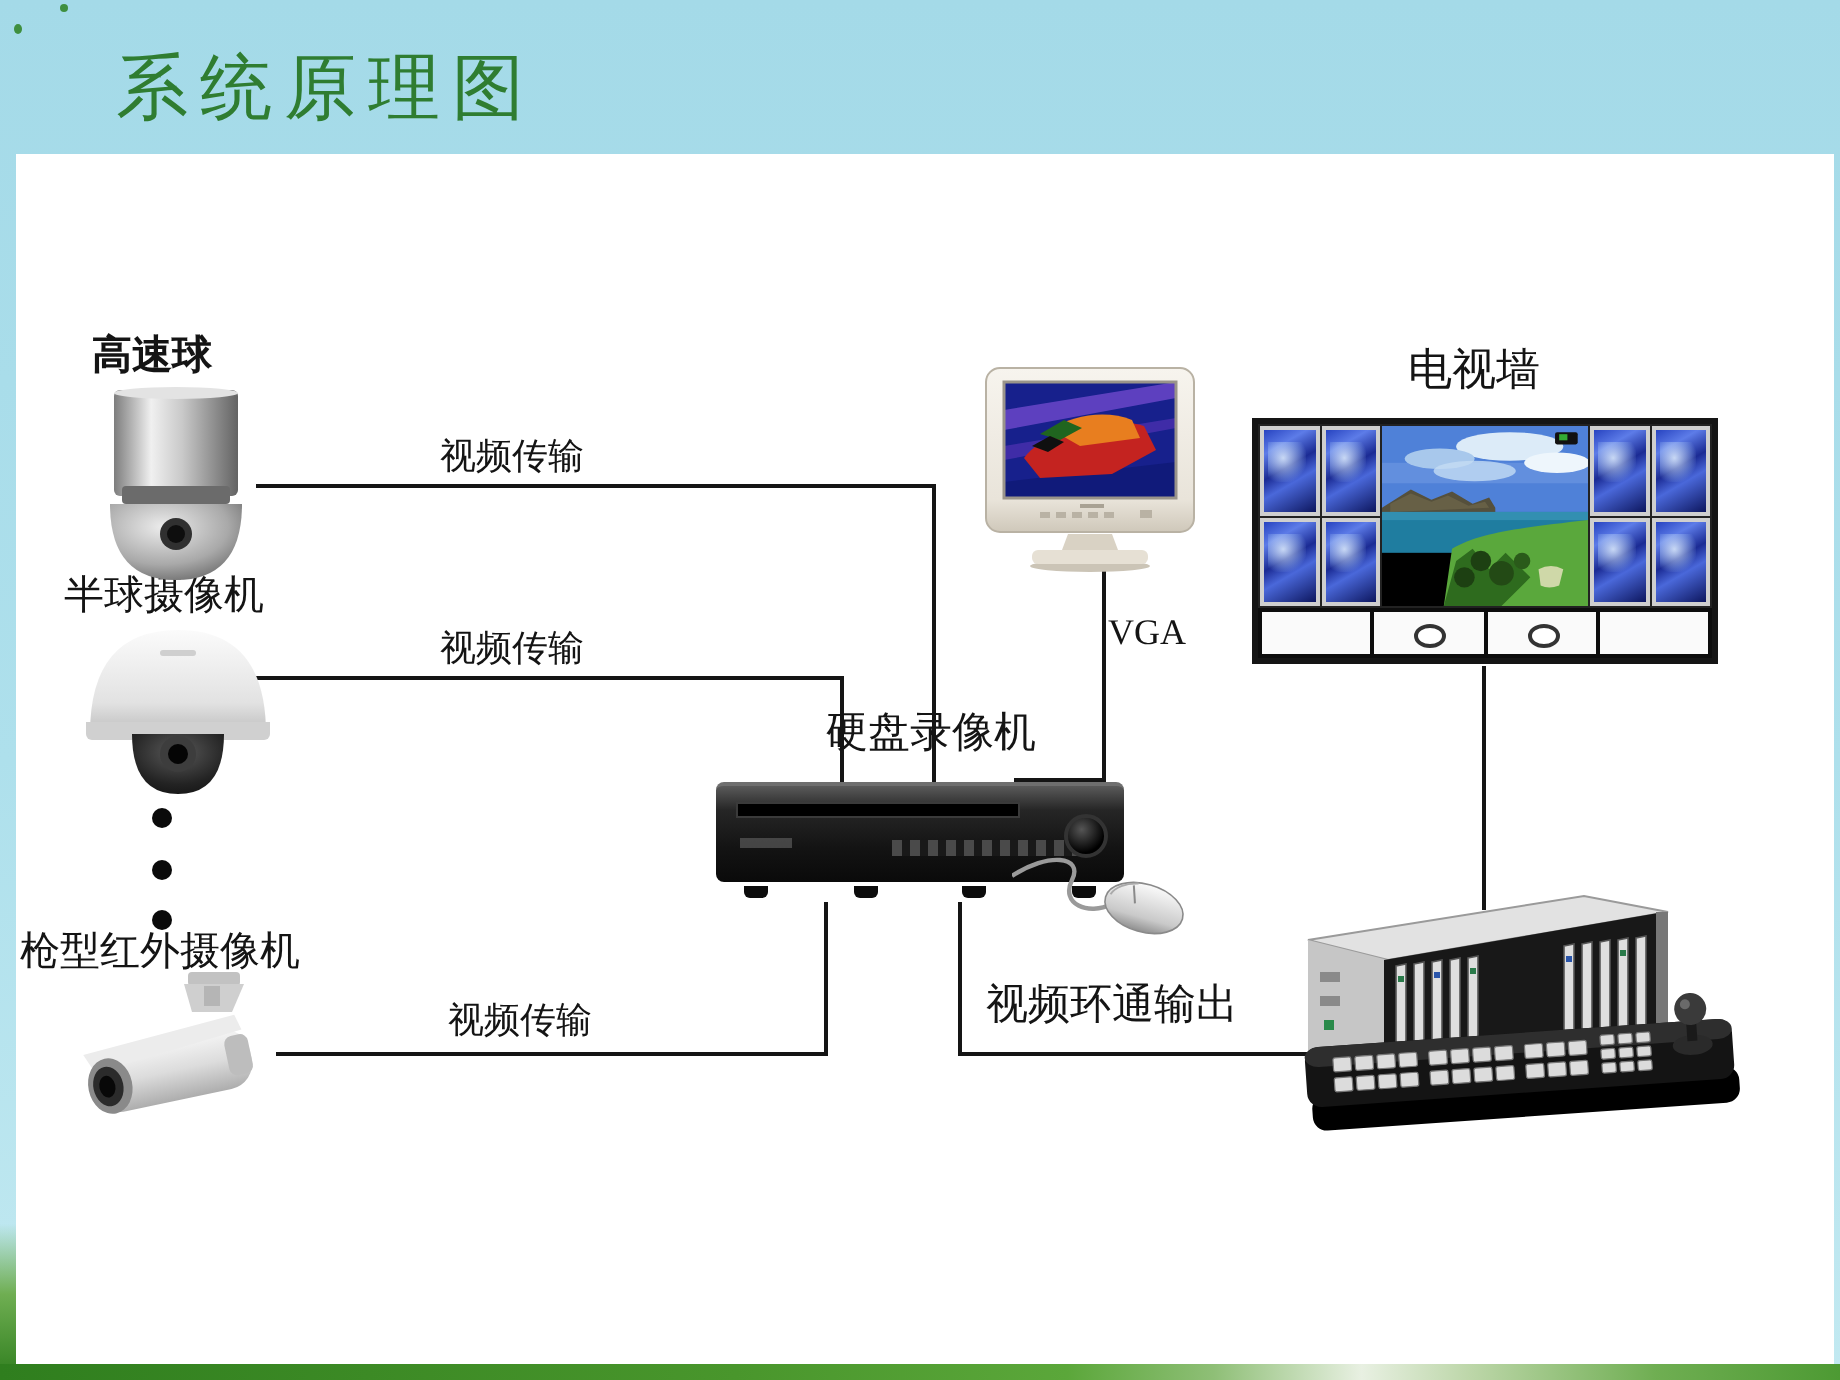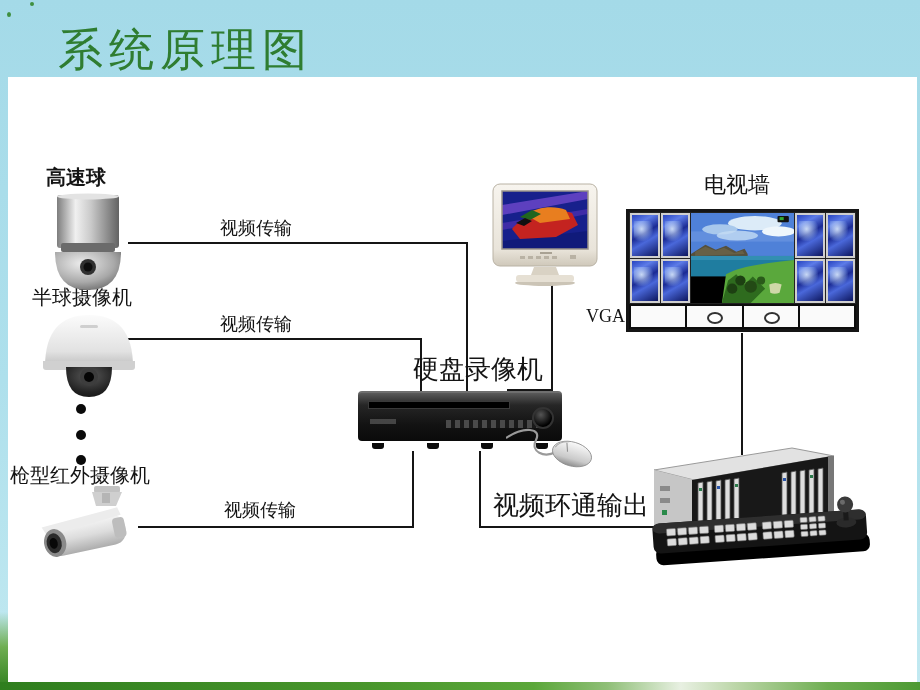--- a/index.html
+++ b/index.html
@@ -4,32 +4,32 @@
 <style>
   html,body{margin:0;padding:0;}
   .slide{
     position:relative; width:920px; height:690px; overflow:hidden;
     background:linear-gradient(180deg,#a4dae8 0%,#aee0ec 55%,#c2e9f1 100%);
     font-family:"Liberation Serif","DejaVu Serif",serif;
   }
   .speck{position:absolute;background:#3f8f3f;border-radius:50%;}
   .title{
     position:absolute; left:58px; top:20px; margin:0;
-    font-size:45px; font-weight:normal; letter-spacing:6px; color:#2f7d31;
+    font-size:36px; font-weight:normal; letter-spacing:6px; color:#2f7d31;
   }
   .panel{position:absolute; left:8px; top:77px; width:909px; height:606px; background:#ffffff;}
   .grass{position:absolute; left:0; bottom:0; width:920px; height:8px;
     background:linear-gradient(90deg,#2f7e1e 0%,#49962c 40%,#5ba73a 58%,#8fbf77 66%,#e8f0e2 74%,#bcd6a8 80%,#6fae52 90%,#4d9a33 100%);}
   .grass-left{position:absolute; left:0; top:612px; width:8px; height:78px;
     background:linear-gradient(180deg,rgba(73,150,44,0) 0%,#6fae52 45%,#2f7e1e 100%);}
 
   .lbl{position:absolute; color:#141414; white-space:nowrap;}
   .lbl-cam{font-size:20px;}
   .lbl-trans{font-size:18px;}
-  .lbl-dev{font-size:26px;}
+  .lbl-dev{font-size:21px;}
   .lbl-wall{font-size:22px;}
   .lbl-vga{font-size:18px;}
 
   .cline{position:absolute; background:#151515;}
 
   .vdot{position:absolute; width:10px; height:10px; border-radius:50%; background:#0a0a0a;}
 
   .dev{position:absolute;}
 
   
@@ -86,21 +86,21 @@
   <div class="cline" style="left:479px;top:451px;width:2px;height:77px;"></div>
   <div class="cline" style="left:479px;top:526px;width:182px;height:2px;"></div>
   <div class="cline" style="left:741px;top:333px;width:2px;height:122px;"></div>
 
   <div class="lbl lbl-cam" style="left:46px;top:164px;font-weight:bold;">高速球</div>
   <div class="lbl lbl-cam" style="left:32px;top:284px;">半球摄像机</div>
   <div class="lbl lbl-cam" style="left:10px;top:462px;">枪型红外摄像机</div>
   <div class="lbl lbl-trans" style="left:220px;top:216px;">视频传输</div>
   <div class="lbl lbl-trans" style="left:220px;top:312px;">视频传输</div>
   <div class="lbl lbl-trans" style="left:224px;top:498px;">视频传输</div>
-  <div class="lbl lbl-vga" style="left:586px;top:306px;">VGA</div>
+  <div class="lbl lbl-vga" style="left:554px;top:306px;">VGA</div>
   <div class="lbl lbl-dev" style="left:413px;top:352px;">硬盘录像机</div>
   <div class="lbl lbl-dev" style="left:493px;top:488px;">视频环通输出</div>
   <div class="lbl lbl-wall" style="left:704px;top:170px;">电视墙</div>
 
   <div class="vdot" style="left:76px;top:404px;"></div>
   <div class="vdot" style="left:76px;top:430px;"></div>
   <div class="vdot" style="left:76px;top:455px;"></div>
 
   <svg class="dev" style="left:48px;top:193px;" width="80" height="100" viewBox="0 0 80 100">
     <defs>

